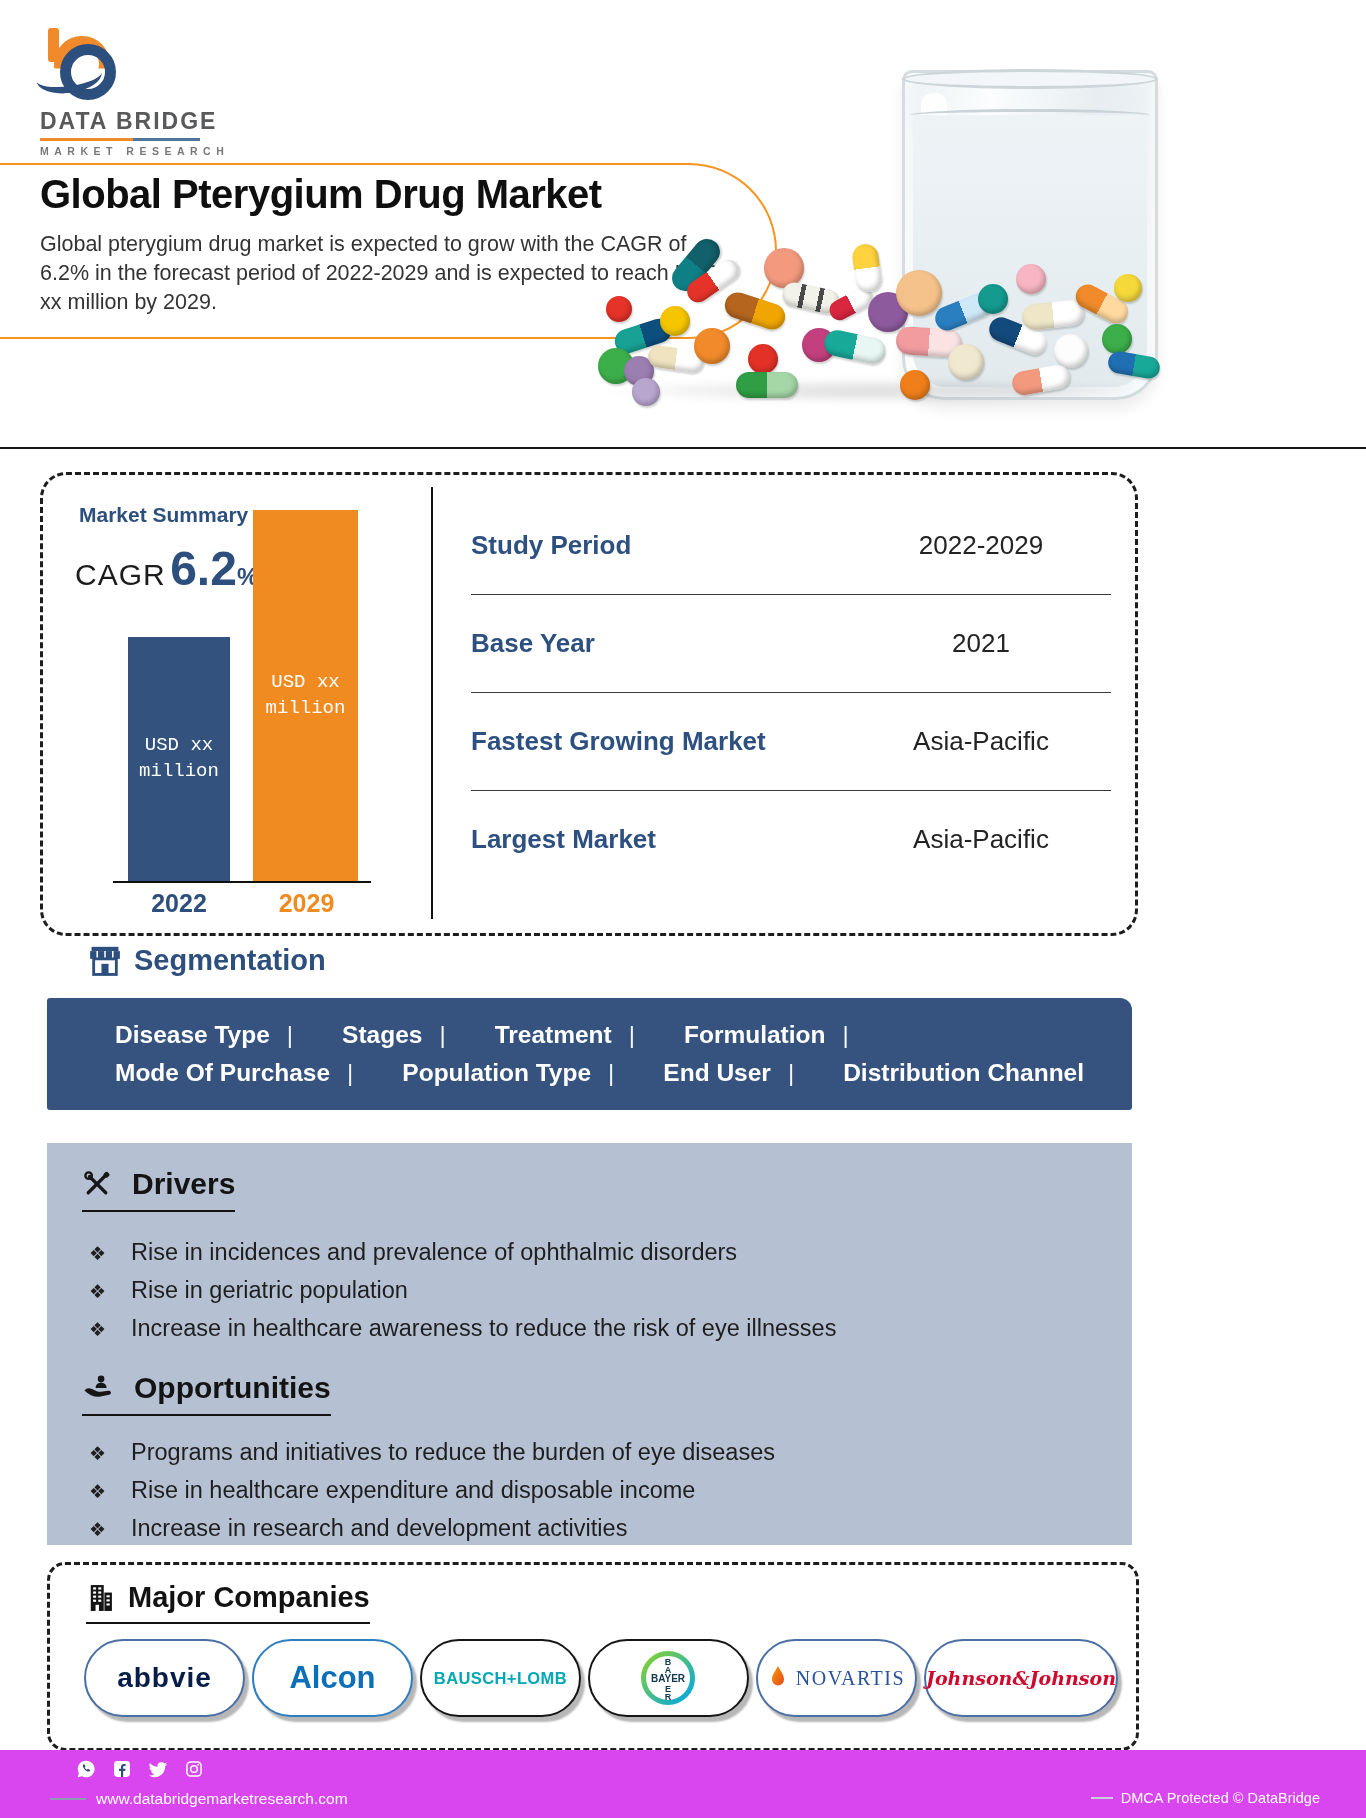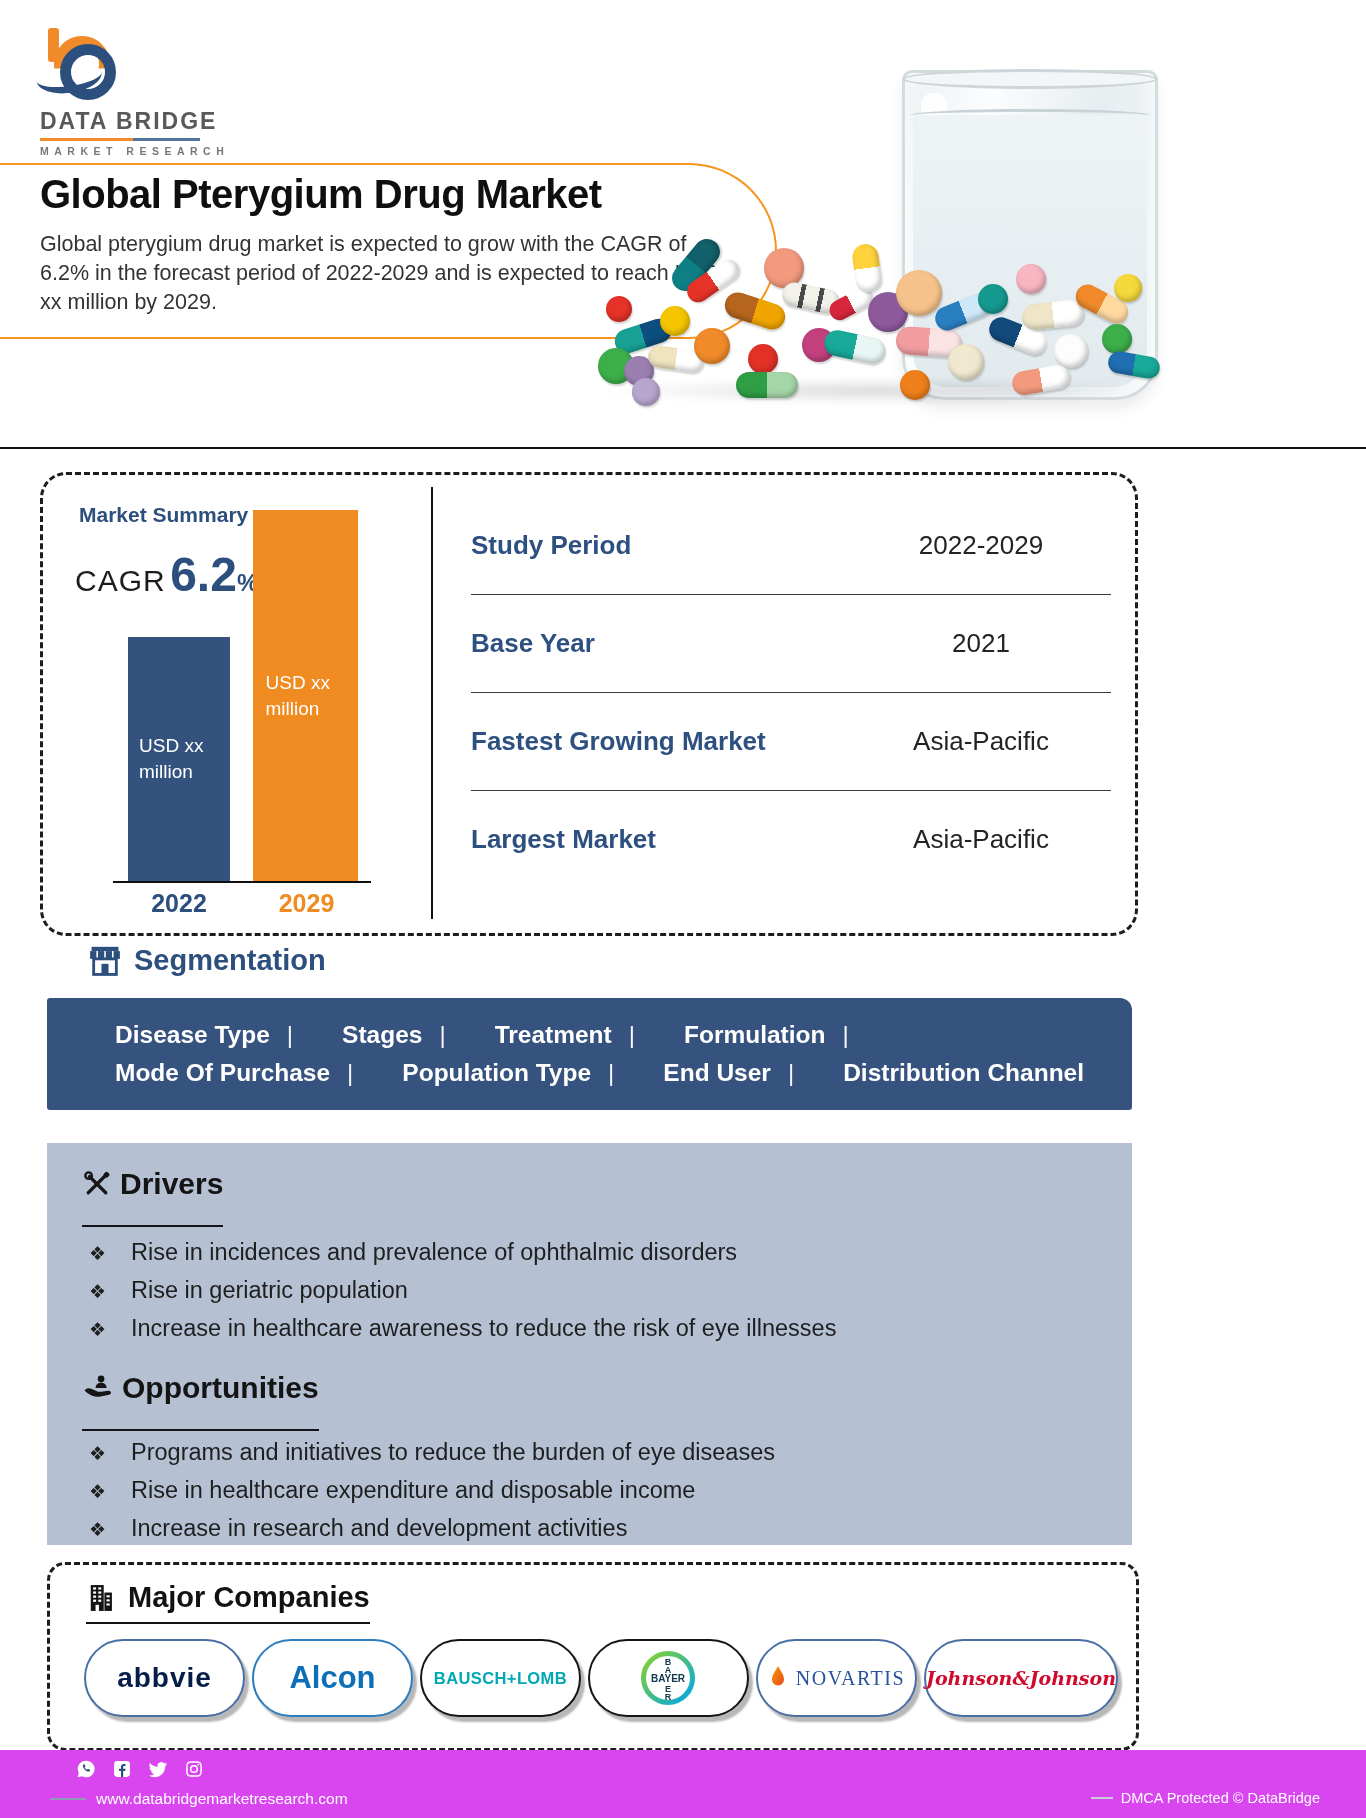--- a/index.html
+++ b/index.html
@@ -36,26 +36,26 @@
 
   .pills{left:596px;top:236px;width:570px;height:170px;}
   .pl{position:absolute;border-radius:999px;
       box-shadow:inset -2px -3px 5px rgba(0,0,0,.22),1px 2px 2px rgba(0,0,0,.18);}
   .pills-shadow{position:absolute;left:0;top:142px;width:560px;height:26px;border-radius:50%;
       background:radial-gradient(ellipse at center,rgba(0,0,0,.14),rgba(0,0,0,0) 70%);filter:blur(3px);}
 
   
   .sum-box{left:40px;top:472px;width:1092px;height:458px;border:3px dashed #1d1d1d;border-radius:26px;}
   .sum-title{position:absolute;left:36px;top:28px;font-size:21px;font-weight:700;color:#2d4f7e;}
-  .cagr{position:absolute;left:32px;top:72px;color:#1c1c1c;}
+  .cagr{position:absolute;left:32px;top:66px;color:#1c1c1c;}
   .cagr .lbl{font-size:30px;letter-spacing:1px;}
   .cagr .val{font-size:48px;font-weight:800;color:#2d4f7e;}
   .cagr .unit{font-size:24px;font-weight:700;color:#2d4f7e;}
   .baseline{position:absolute;left:70px;top:406px;width:258px;height:2px;background:#101010;}
-  .bar{position:absolute;display:flex;align-items:center;justify-content:center;text-align:left;}
+  .bar{position:absolute;display:flex;align-items:center;justify-content:center;text-align:center;font-family:Liberation Mono, monospace;}
   .bar-blue{left:85px;top:162px;width:102px;height:244px;background:#33527D;}
   .bar-orange{left:210px;top:35px;width:105px;height:371px;background:#F08B21;}
   .bar-val{width:80px;color:#fff;font-size:19px;line-height:1.35;}
   .cat{position:absolute;top:414px;width:102px;text-align:center;font-size:25px;font-weight:800;}
   .cat-2022{left:85px;color:#2d4f7e;}
   .cat-2029{left:211px;width:105px;color:#f08b21;}
   .sum-divider{position:absolute;left:388px;top:12px;bottom:14px;width:2px;background:#111;}
   .facts{position:absolute;left:428px;top:22px;right:24px;}
   .fact-row{height:97px;display:flex;align-items:center;justify-content:space-between;}
   .fact-row.sep{border-bottom:1.5px solid #3a3a3a;}
@@ -65,22 +65,22 @@
   
   .seg-head{left:88px;top:944px;display:flex;align-items:center;gap:12px;}
   .seg-head .t{font-size:29px;font-weight:800;color:#2d4f7e;}
   .seg-bar{left:47px;top:998px;width:1085px;height:112px;background:#35537E;border-radius:3px 12px 3px 3px;
            display:flex;flex-wrap:wrap;align-content:center;row-gap:10px;padding:0 36px;box-sizing:border-box;}
   .seg-item{color:#fff;font-size:24.5px;font-weight:700;margin-left:32px;}
   .seg-div{color:rgba(255,255,255,.95);font-size:24px;font-weight:400;margin:0 17px;}
 
   
   .panel{left:47px;top:1143px;width:1085px;height:402px;background:#B5C1D3;}
-  .ins-head{position:absolute;display:inline-flex;align-items:center;gap:8px;
-            border-bottom:2.5px solid #141414;padding-bottom:24px;}
+  .ins-head{position:absolute;display:inline-flex;align-items:center;gap:20px;
+            border-bottom:2.5px solid #141414;padding-bottom:9px;}
   .ins-head .t{font-size:30px;font-weight:800;color:#141414;}
   .drv-head{left:35px;top:24px;}
   .opp-head{left:35px;top:228px;}
   .blist{position:absolute;left:42px;display:flex;flex-direction:column;gap:11px;}
   .drv-list{top:96px;}
   .opp-list{top:296px;}
   .brow{display:flex;align-items:baseline;}
   .bul{width:42px;font-size:19px;color:#202020;}
   .btxt{font-size:23.5px;color:#1e1e1e;}
 

